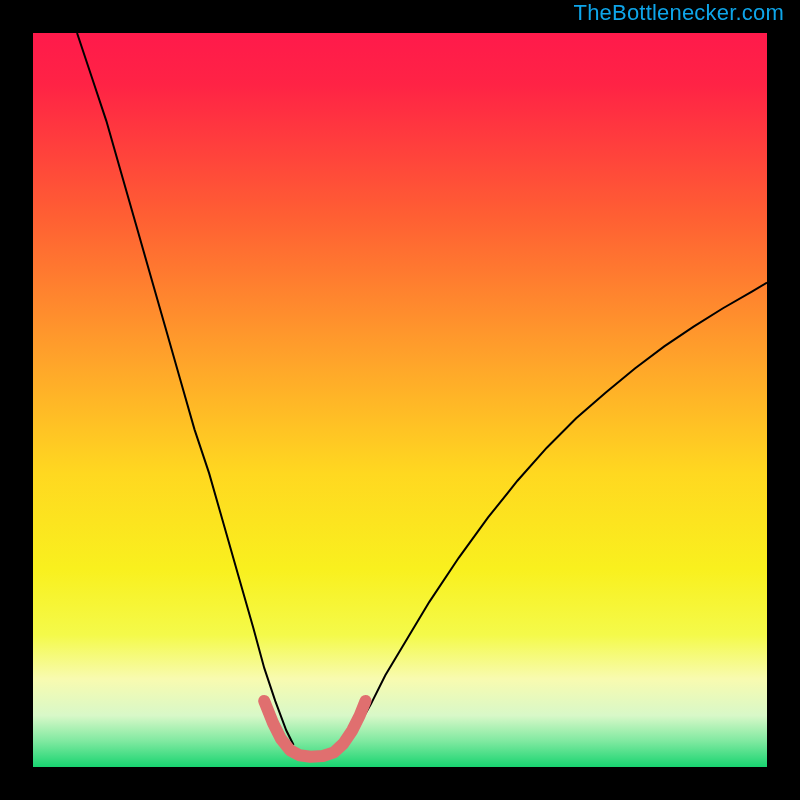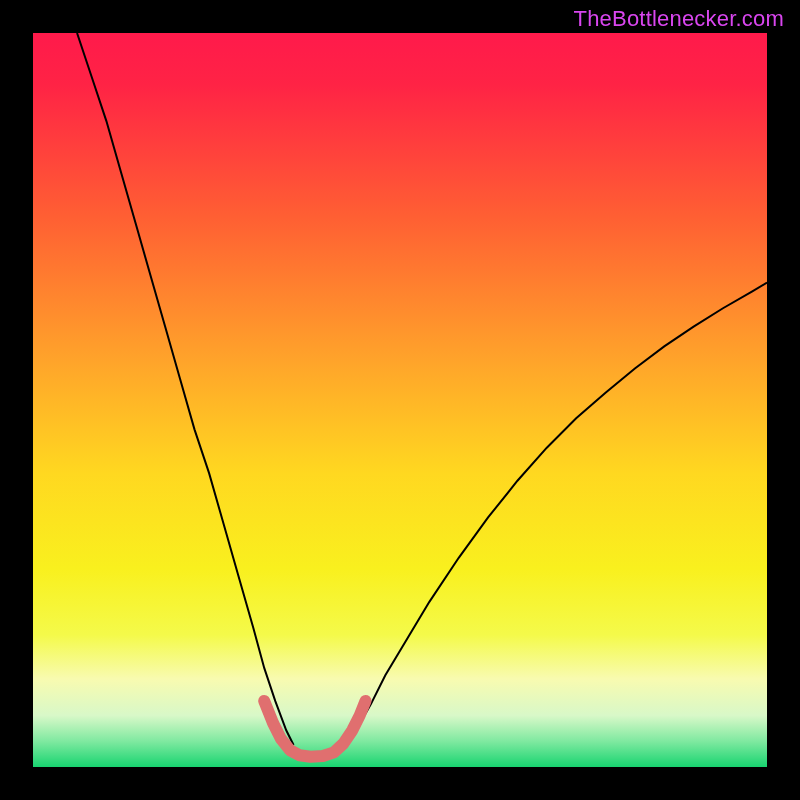--- a/index.html
+++ b/index.html
@@ -36,23 +36,23 @@
   }
   .curves {
     position: absolute;
     left: 0;
     top: 0;
     width: 100%;
     height: 100%;
   }
   .watermark {
     position: absolute;
-    top: 6px;
+    top: 0;
     right: 16px;
-    color: #d946ef;
+    color: #0ea5e9;
     font-size: 22px;
     letter-spacing: 0.2px;
     font-weight: 500;
   }
 </style>
 </head>
 <body>
 
 <div class="frame">
 

